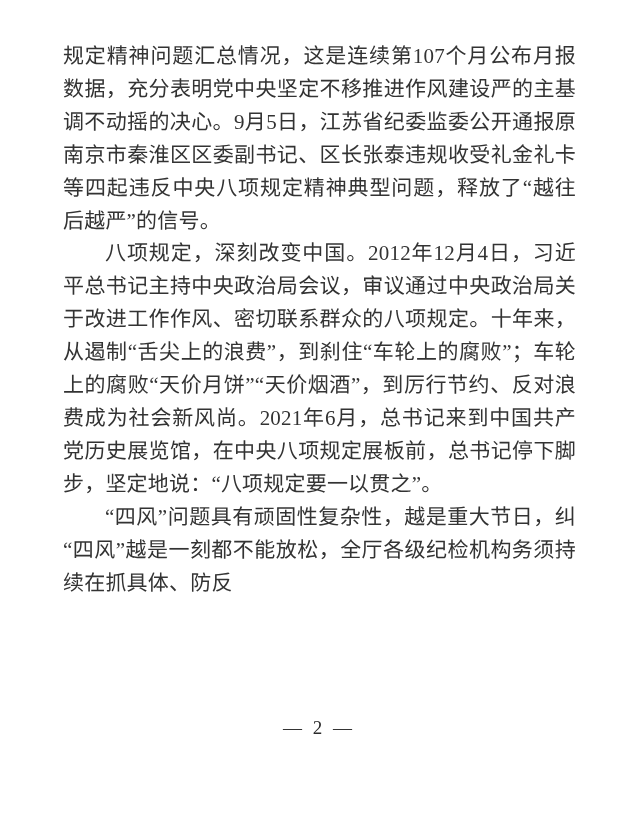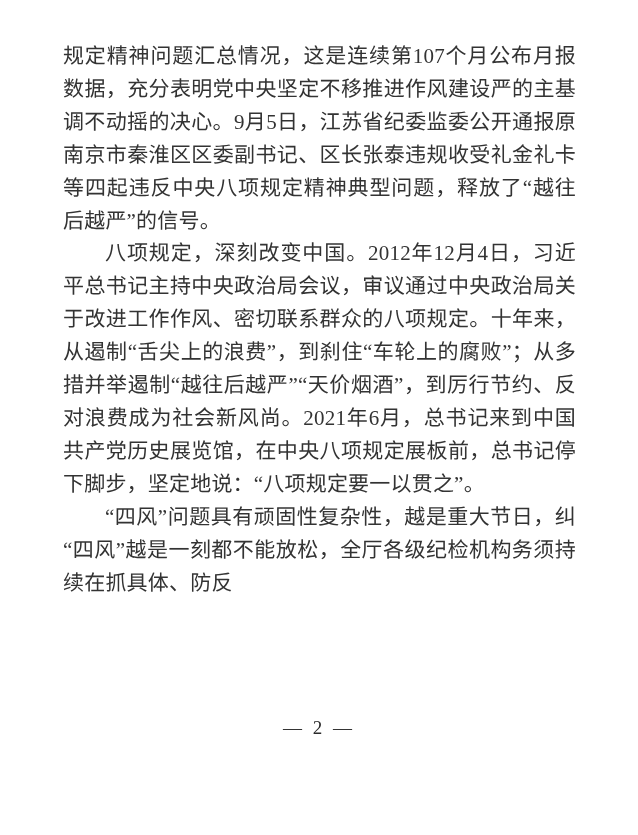--- a/index.html
+++ b/index.html
@@ -45,17 +45,17 @@
     letter-spacing: 3px;
     color: #2b2b2b;
   }
 </style>
 </head>
 <body>
 
 <div class="page">
   <div class="text-block">
     <p class="para">规定精神问题汇总情况，这是连续第107个月公布月报数据，充分表明党中央坚定不移推进作风建设严的主基调不动摇的决心。9月5日，江苏省纪委监委公开通报原南京市秦淮区区委副书记、区长张泰违规收受礼金礼卡等四起违反中央八项规定精神典型问题，释放了“越往后越严”的信号。</p>
-    <p class="para indent">八项规定，深刻改变中国。2012年12月4日，习近平总书记主持中央政治局会议，审议通过中央政治局关于改进工作作风、密切联系群众的八项规定。十年来，从遏制“舌尖上的浪费”，到刹住“车轮上的腐败”；从多措并举遏制“越往后越严”“天价烟酒”，到厉行节约、反对浪费成为社会新风尚。2021年6月，总书记来到中国共产党历史展览馆，在中央八项规定展板前，总书记停下脚步，坚定地说：“八项规定要一以贯之”。</p>
+    <p class="para indent">八项规定，深刻改变中国。2012年12月4日，习近平总书记主持中央政治局会议，审议通过中央政治局关于改进工作作风、密切联系群众的八项规定。十年来，从遏制“舌尖上的浪费”，到刹住“车轮上的腐败”；车轮上的腐败“天价月饼”“天价烟酒”，到厉行节约、反对浪费成为社会新风尚。2021年6月，总书记来到中国共产党历史展览馆，在中央八项规定展板前，总书记停下脚步，坚定地说：“八项规定要一以贯之”。</p>
     <p class="para indent">“四风”问题具有顽固性复杂性，越是重大节日，纠“四风”越是一刻都不能放松，全厅各级纪检机构务须持续在抓具体、防反</p>
   </div>
   <div class="page-number">— 2 —</div>
 </div>
 
 </body></html>

